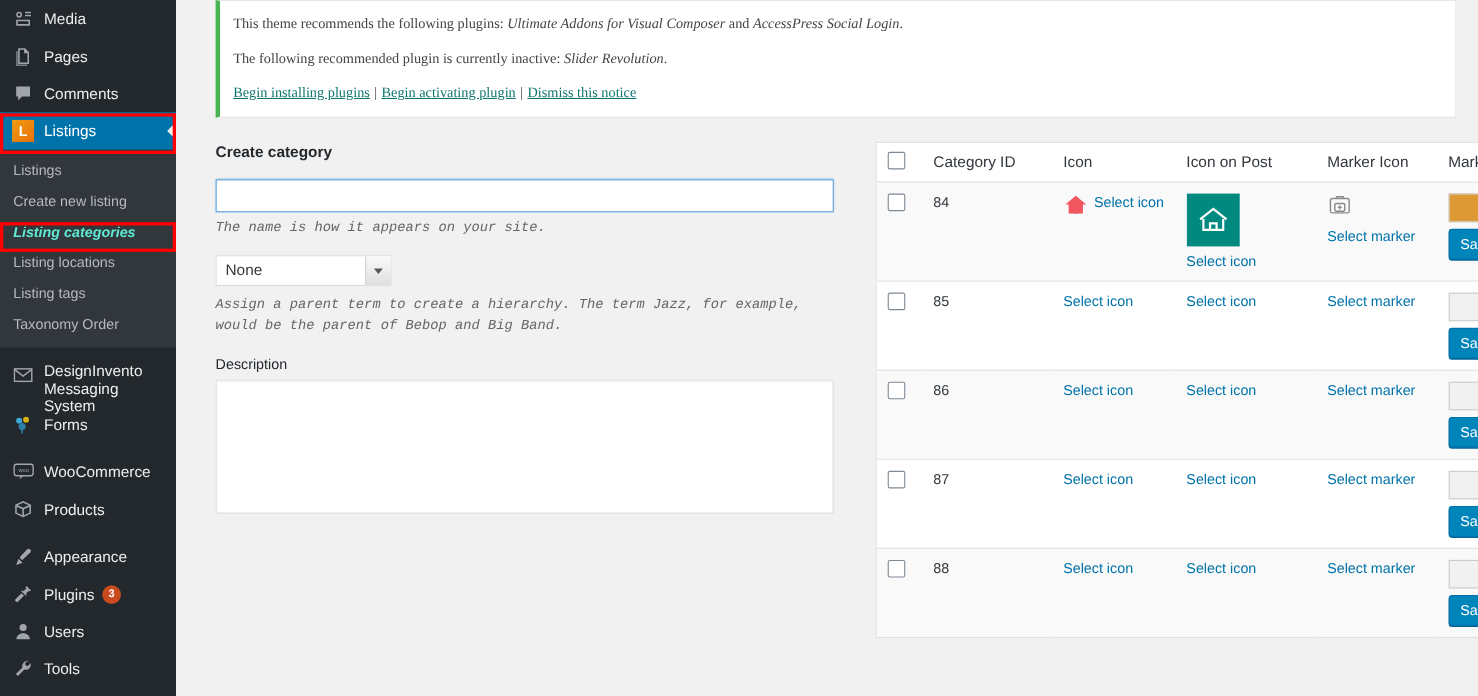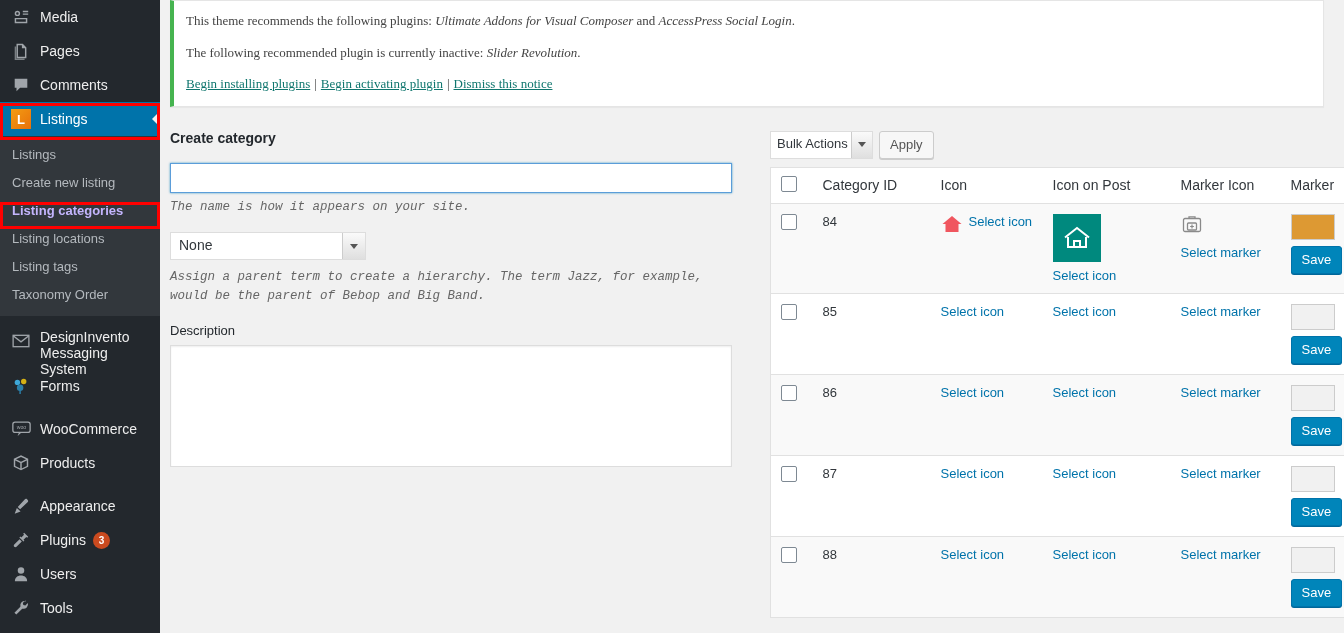--- a/index.html
+++ b/index.html
@@ -5,21 +5,21 @@
   * { box-sizing: border-box; }
   html, body {
     margin: 0; padding: 0;
     width: 1344px; height: 633px;
     overflow: hidden;
     background: #f1f1f1;
     font-family: "Liberation Sans", sans-serif;
     font-size: 13px;
     color: #444;
   }
-  #app { position: relative; width: 1344px; height: 633px; display: flex; }
+  #app { position: relative; width: 1344px; height: 633px; display: flex; gap: 26px; }
 
   
   #sidebar {
     width: 160px;
     min-width: 160px;
     background: #23282d;
     height: 633px;
     position: relative;
     overflow: hidden;
   }
@@ -60,21 +60,21 @@
 
   .submenu { background: #32373c; padding: 5px 0 7px 0; }
   .submenu-item {
     display: block;
     padding: 5px 0 5px 12px;
     color: #b4b9be;
     font-size: 13px;
     line-height: 18px;
     white-space: nowrap;
   }
-  .submenu-item.current { color: #c4b5fd; font-weight: bold; }
+  .submenu-item.current { color: #5eead4; font-weight: bold; font-style: italic; }
 
   .menu-sep { height: 9px; }
 
   .badge {
     display: inline-block;
     min-width: 17px;
     height: 17px;
     line-height: 17px;
     border-radius: 9px;
     background: #ca4a1f;
@@ -184,21 +184,21 @@
     box-shadow: inset 0 1px 2px rgba(0,0,0,.07);
     outline: none;
   }
   input.txt.focused {
     border: 1px solid #5b9dd9;
     box-shadow: 0 0 2px rgba(30,140,190,.8);
   }
   .sel-wrap {
     position: relative;
     display: inline-block;
-    width: 196px;
+    width: 160px;
     height: 28px;
     border: 1px solid #ddd;
     background: #fff;
   }
   .sel-wrap .sel-val {
     position: absolute;
     left: 8px; top: 4px;
     font-size: 14px;
     color: #32373c;
   }
@@ -515,29 +515,20 @@
         </div>
 
         <div class="field">
           <label>Description</label>
           <textarea class="ta" style=""></textarea>
         </div>
       </div>
 
       <div id="col-right">
 
-        <div class="tablenav">
-          <div class="bulk-select">
-            <span class="sel-val">Bulk Actions</span>
-            <span class="sel-btn">
-                <span class="chev"></span>
-              </span>
-          </div>
-          <button class="btn-secondary">Apply</button>
-        </div>
 
         <table class="wp-list">
           <thead>
             <tr>
               <th class="col-cb">
                 <span class="cb"></span>
               </th>
               <th class="col-id">Category ID</th>
               <th class="col-icon">Icon</th>
               <th class="col-iconpost">Icon on Post</th>

